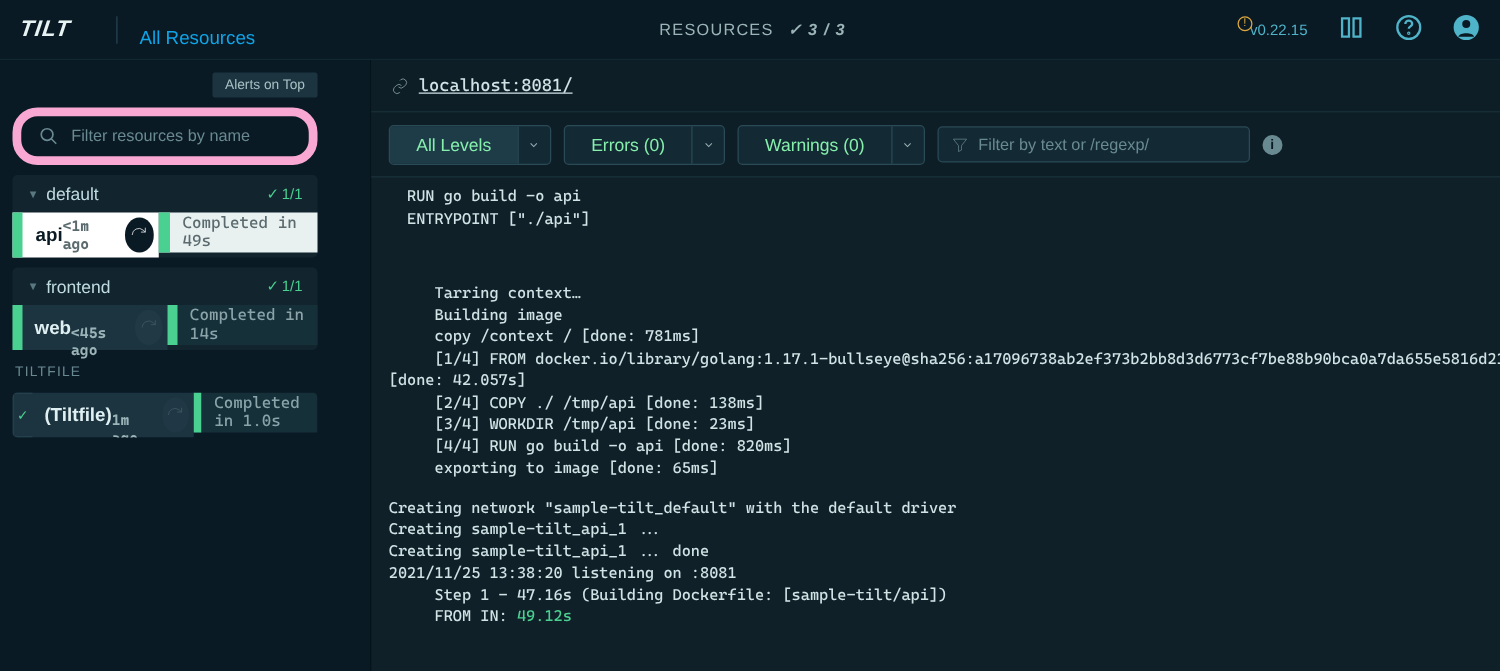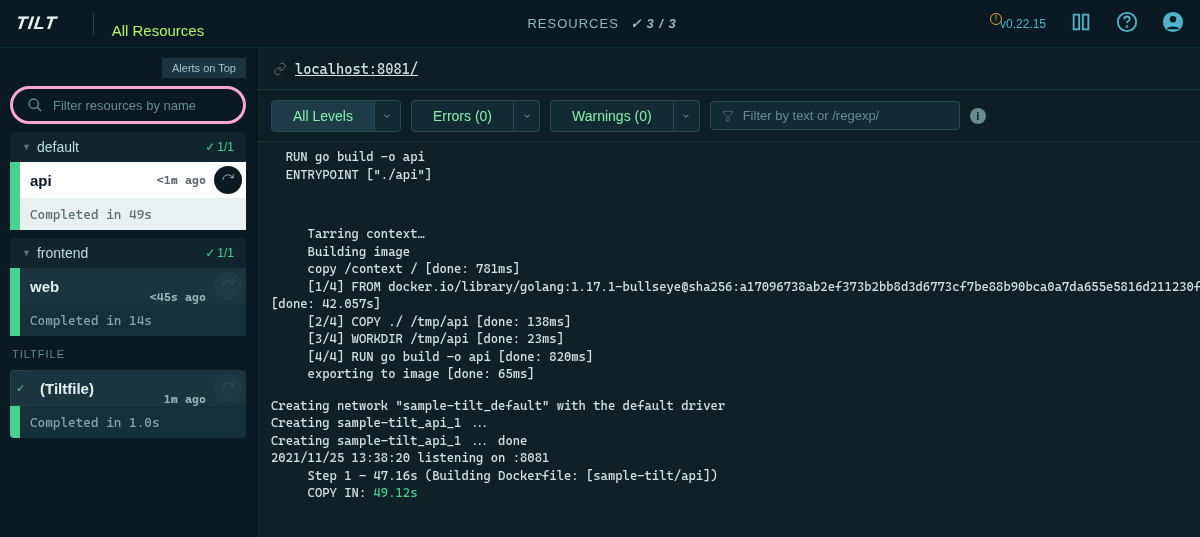--- a/index.html
+++ b/index.html
@@ -26,50 +26,50 @@
 .logo {
   font-weight: 900;
   font-style: italic;
   letter-spacing: 1px;
   color: #e8f4f4;
   font-size: 18px;
   margin-right: 18px;
   transform: skewX(-8deg);
 }
 .divider-v { width: 1px; height: 22px; background: #264450; margin: 0 18px; }
-.topbar-title { color: #bef264; font-size: 15px; margin-top: 14px; }
+.topbar-title { color: #0ea5e9; font-size: 15px; margin-top: 14px; }
 .topbar-center { flex: 1; text-align: center; }
 .topbar-center span { color: #9ab4b8; letter-spacing: 1px; font-size: 13px; }
 .status-count { color: #4ad091; font-weight: 600; margin-left: 8px; font-style: italic; }
 .status-count::before { content: "✓"; margin-right: 4px; }
 .topbar-right { display: flex; align-items: center; gap: 24px; }
 .version { color: #4fb3c9; font-size: 12px; position: relative; }
 .version::before { content: "!"; position: absolute; left: -10px; top: -4px; font-size: 9px; color: #dfa93e; background: #0a1a24; border: 1px solid #dfa93e; border-radius: 50%; width: 10px; height: 10px; line-height: 9px; text-align: center; }
 .icon-btn svg { width: 22px; height: 22px; fill: none; stroke: #4fb3c9; stroke-width: 2; }
 .icon-btn.solid svg { fill: #4fb3c9; stroke: none; }
 
 
-.main { display: flex; height: calc(537px - 48px); }
+.main { display: flex; height: calc(537px - 48px); gap: 32px; }
 
 
 .sidebar { width: 296px; background: #0a1a24; display: flex; flex-direction: column; padding: 10px 10px 0 10px; gap: 8px; }
 .alerts-toggle { align-self: flex-end; background: #1c3440; color: #a8c0c4; font-size: 11px; padding: 4px 10px; border-radius: 2px; cursor: pointer; }
-.filter-box { display: flex; align-items: center; gap: 10px; background: transparent; border: 3px solid #f9a8d4; border-radius: 20px; padding: 8px 14px; }
+.filter-box { display: flex; align-items: flex-start; gap: 10px; background: transparent; border: 7px solid #f9a8d4; border-radius: 20px; padding: 8px 14px; }
 .filter-box svg { width: 16px; height: 16px; stroke: #6a8a92; fill: none; stroke-width: 2; }
 .filter-box input { flex: 1; background: none; border: none; outline: none; color: #b8d4d8; font-size: 13px; }
 .filter-box input::placeholder { color: #6a8a92; }
 
 .group { background: #12252e; border-radius: 4px; }
 .group-header { display: flex; align-items: center; padding: 7px 12px; cursor: pointer; }
 .group-header .tri { color: #5a7880; font-size: 9px; margin-right: 6px; }
 .group-header .name { color: #c0dce0; font-size: 14px; flex: 1; }
 .group-header .count { color: #4ad091; font-size: 12px; }
 .group-header .count::before { content: "✓"; margin-right: 2px; }
 
-.resource { display: flex; flex-direction: column; }
+.resource { display: flex; flex-direction: row; }
 .resource-row1 { display: flex; align-items: center; height: 36px; }
 .resource-row2 { display: flex; align-items: center; height: 32px; font-size: 13px; }
 .status-bar { width: 10px; align-self: stretch; background: #4ad091; }
 .res-name { padding-left: 10px; font-size: 15px; font-weight: 600; flex: 1; }
 .res-time { font-size: 12px; padding-right: 8px; font-weight: bold; }
 .res-trigger { width: 28px; height: 28px; border-radius: 50%; display: flex; align-items: center; justify-content: center; margin-right: 4px; cursor: pointer; }
 .res-trigger svg { width: 14px; height: 14px; }
 .res-trigger.disabled { opacity: 0.35; cursor: default; }
 .res-sub { padding-left: 10px; }
 
@@ -293,16 +293,16 @@
         <div class="line">     [2/4] COPY ./ /tmp/api [done: 138ms]</div>
         <div class="line">     [3/4] WORKDIR /tmp/api [done: 23ms]</div>
         <div class="line">     [4/4] RUN go build -o api [done: 820ms]</div>
         <div class="line">     exporting to image [done: 65ms]</div>
         <div class="blank"></div>
         <div class="line">Creating network "sample-tilt_default" with the default driver</div>
         <div class="line">Creating sample-tilt_api_1 ...</div>
         <div class="line">Creating sample-tilt_api_1 ... done</div>
         <div class="line">2021/11/25 13:38:20 listening on :8081</div>
         <div class="line">     Step 1 - 47.16s (Building Dockerfile: [sample-tilt/api])</div>
-        <div class="line"><span>     COPY IN: </span><span class="done-time">49.12s</span></div>
+        <div class="line"><span>     FROM IN: </span><span class="done-time">49.12s</span></div>
       </div>
   </div>
 </div>
 
 </body></html>

